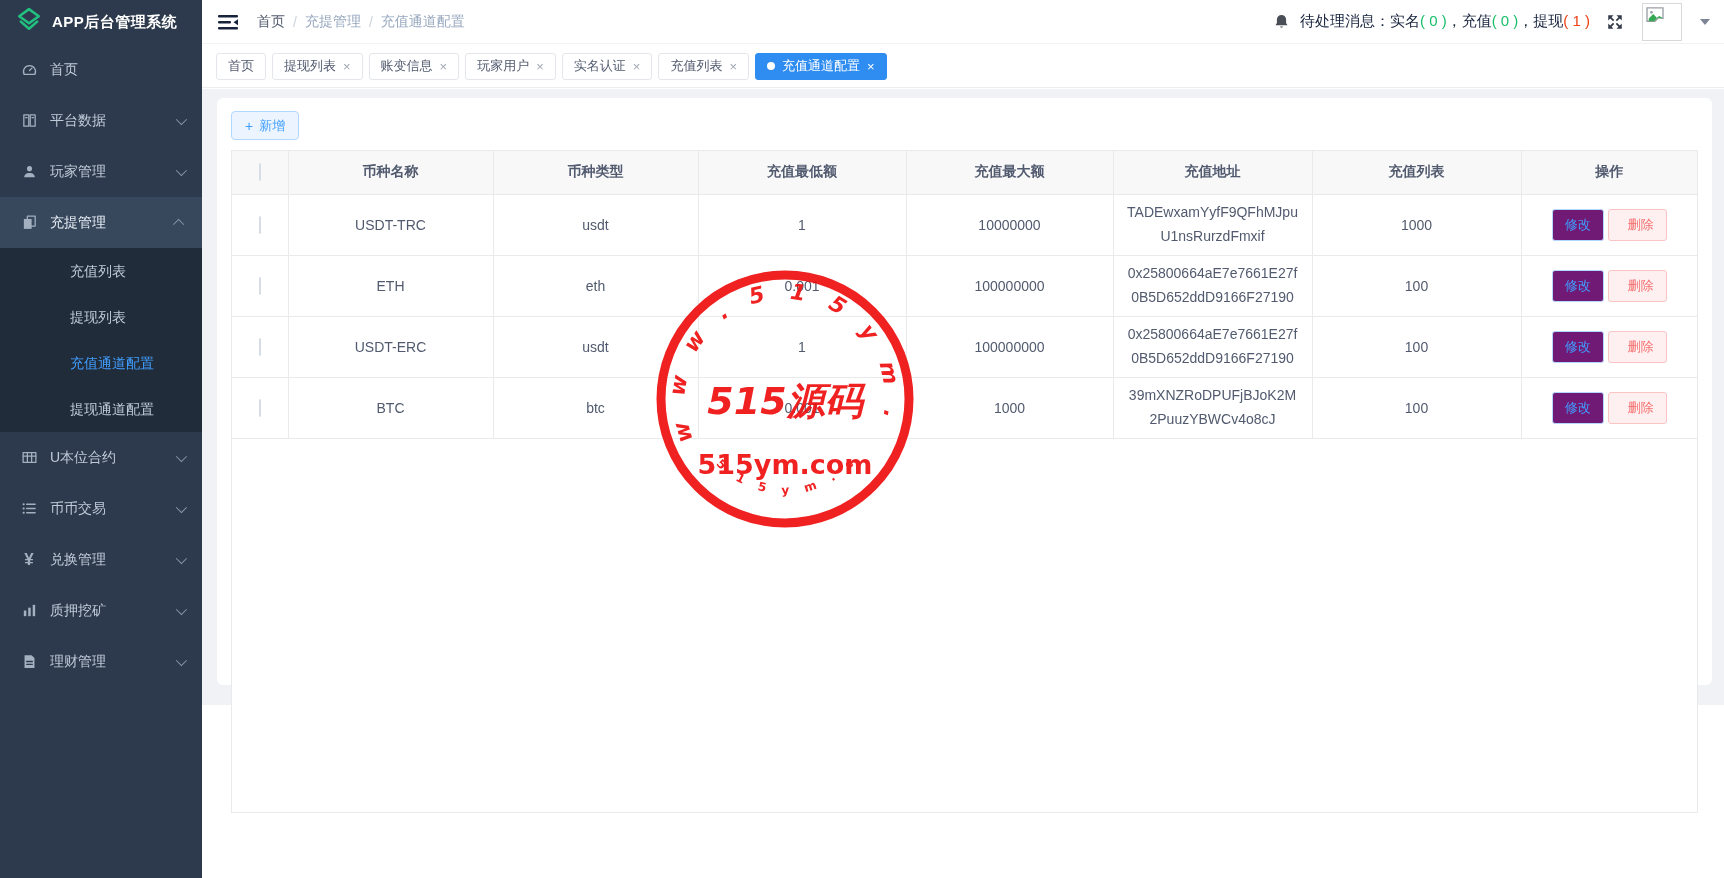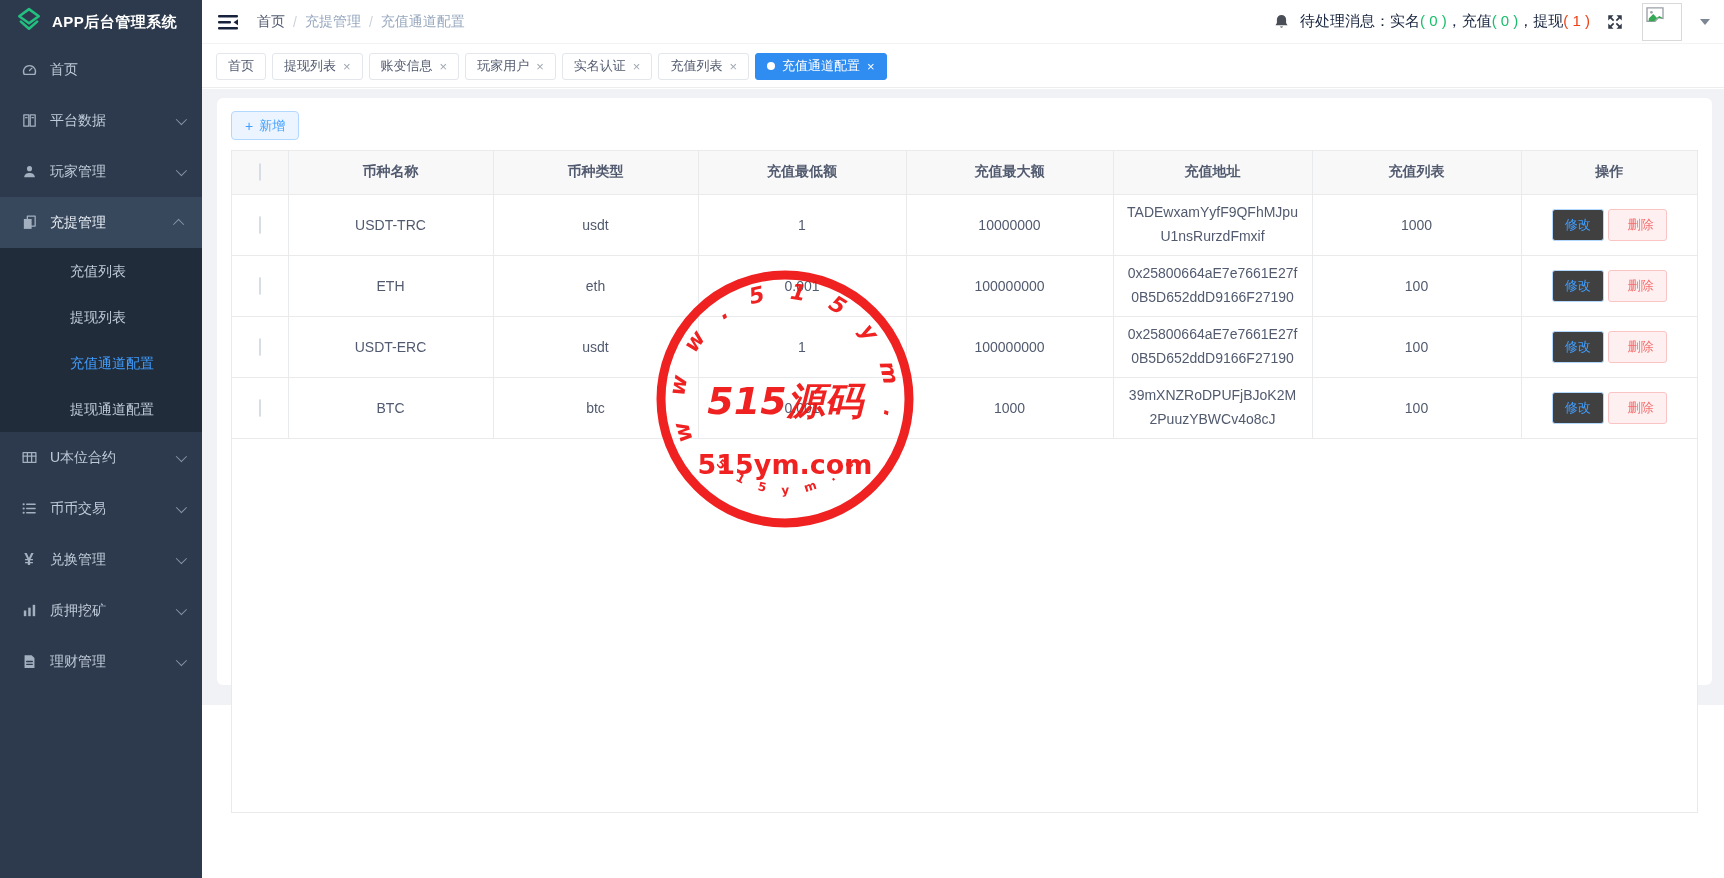--- a/index.html
+++ b/index.html
@@ -64,21 +64,21 @@
   .table-box { margin-top:10px; border:1px solid #e8eaec; height:663px; overflow:hidden; background:#fff; }
   table { width:100%; border-collapse:collapse; table-layout:fixed; }
   th { height:43px; background:#f8f8f9; color:#515a6e; font-size:14px; font-weight:bold;
     border-bottom:1px solid #e8eaec; border-right:1px solid #e8eaec; text-align:center; }
   td { height:61px; color:#515a6e; font-size:14px; text-align:center;
     border-bottom:1px solid #e8eaec; border-right:1px solid #e8eaec; padding:4px 12px; }
   th:last-child, td:last-child { border-right:none; }
   .addr { word-break:break-all; line-height:1.65; }
   .cbx { width:15px; height:15px; border:1px solid #d7dde4; border-radius:2px; background:#fff; margin:0 auto; cursor:pointer; }
   .btn { display:inline-block; padding:6px 12px; font-size:13px; border-radius:3px; cursor:pointer; }
-  .btn-edit { background:#404040; border:1px solid #b3d8ff; color:#409eff; margin-right:0; }
+  .btn-edit { background:#701a75; border:1px solid #b3d8ff; color:#409eff; margin-right:0; }
   .btn-del { background:#fef0f0; border:1px solid #fbc4c4; color:#f56c6c;padding-left:19px; }
 
   
   .stamp { position:absolute; left:635px; top:249px; width:300px; height:300px; z-index:9;
     pointer-events:none; opacity:.92; }
   .stamp text { fill:#ee0f0f; font-family:"DejaVu Sans","Liberation Sans",sans-serif; }
 </style>
 </head>
 <body>
 

